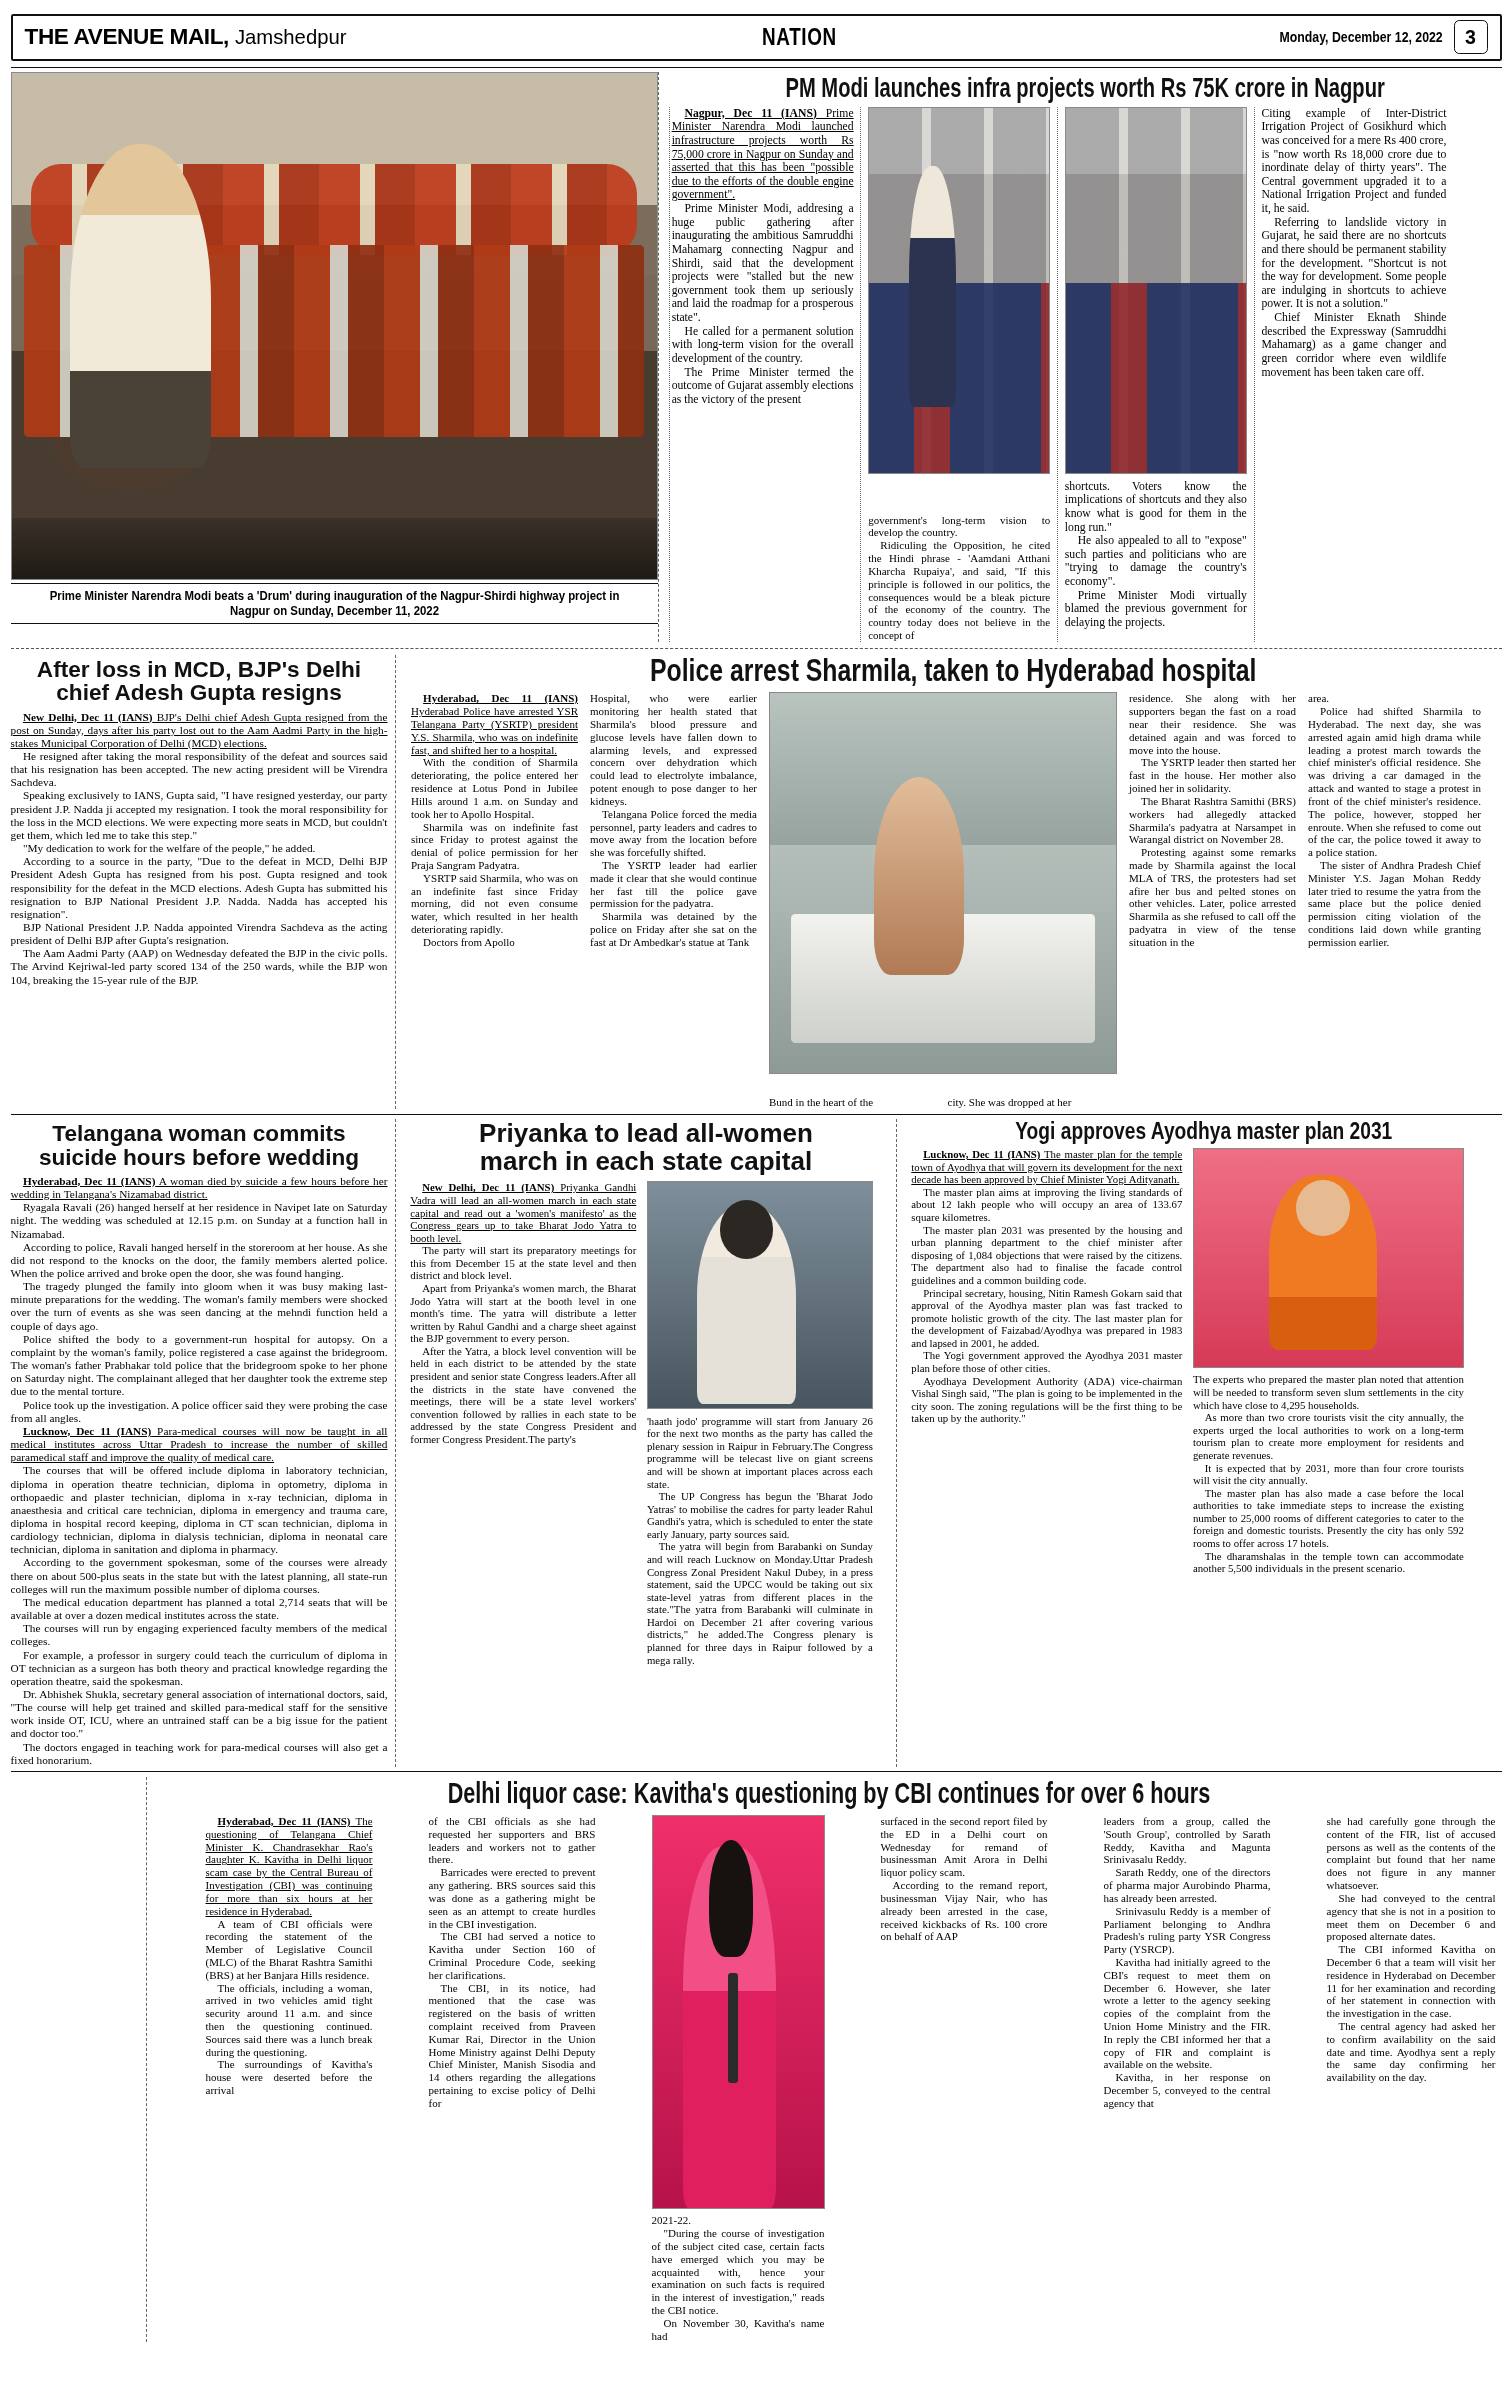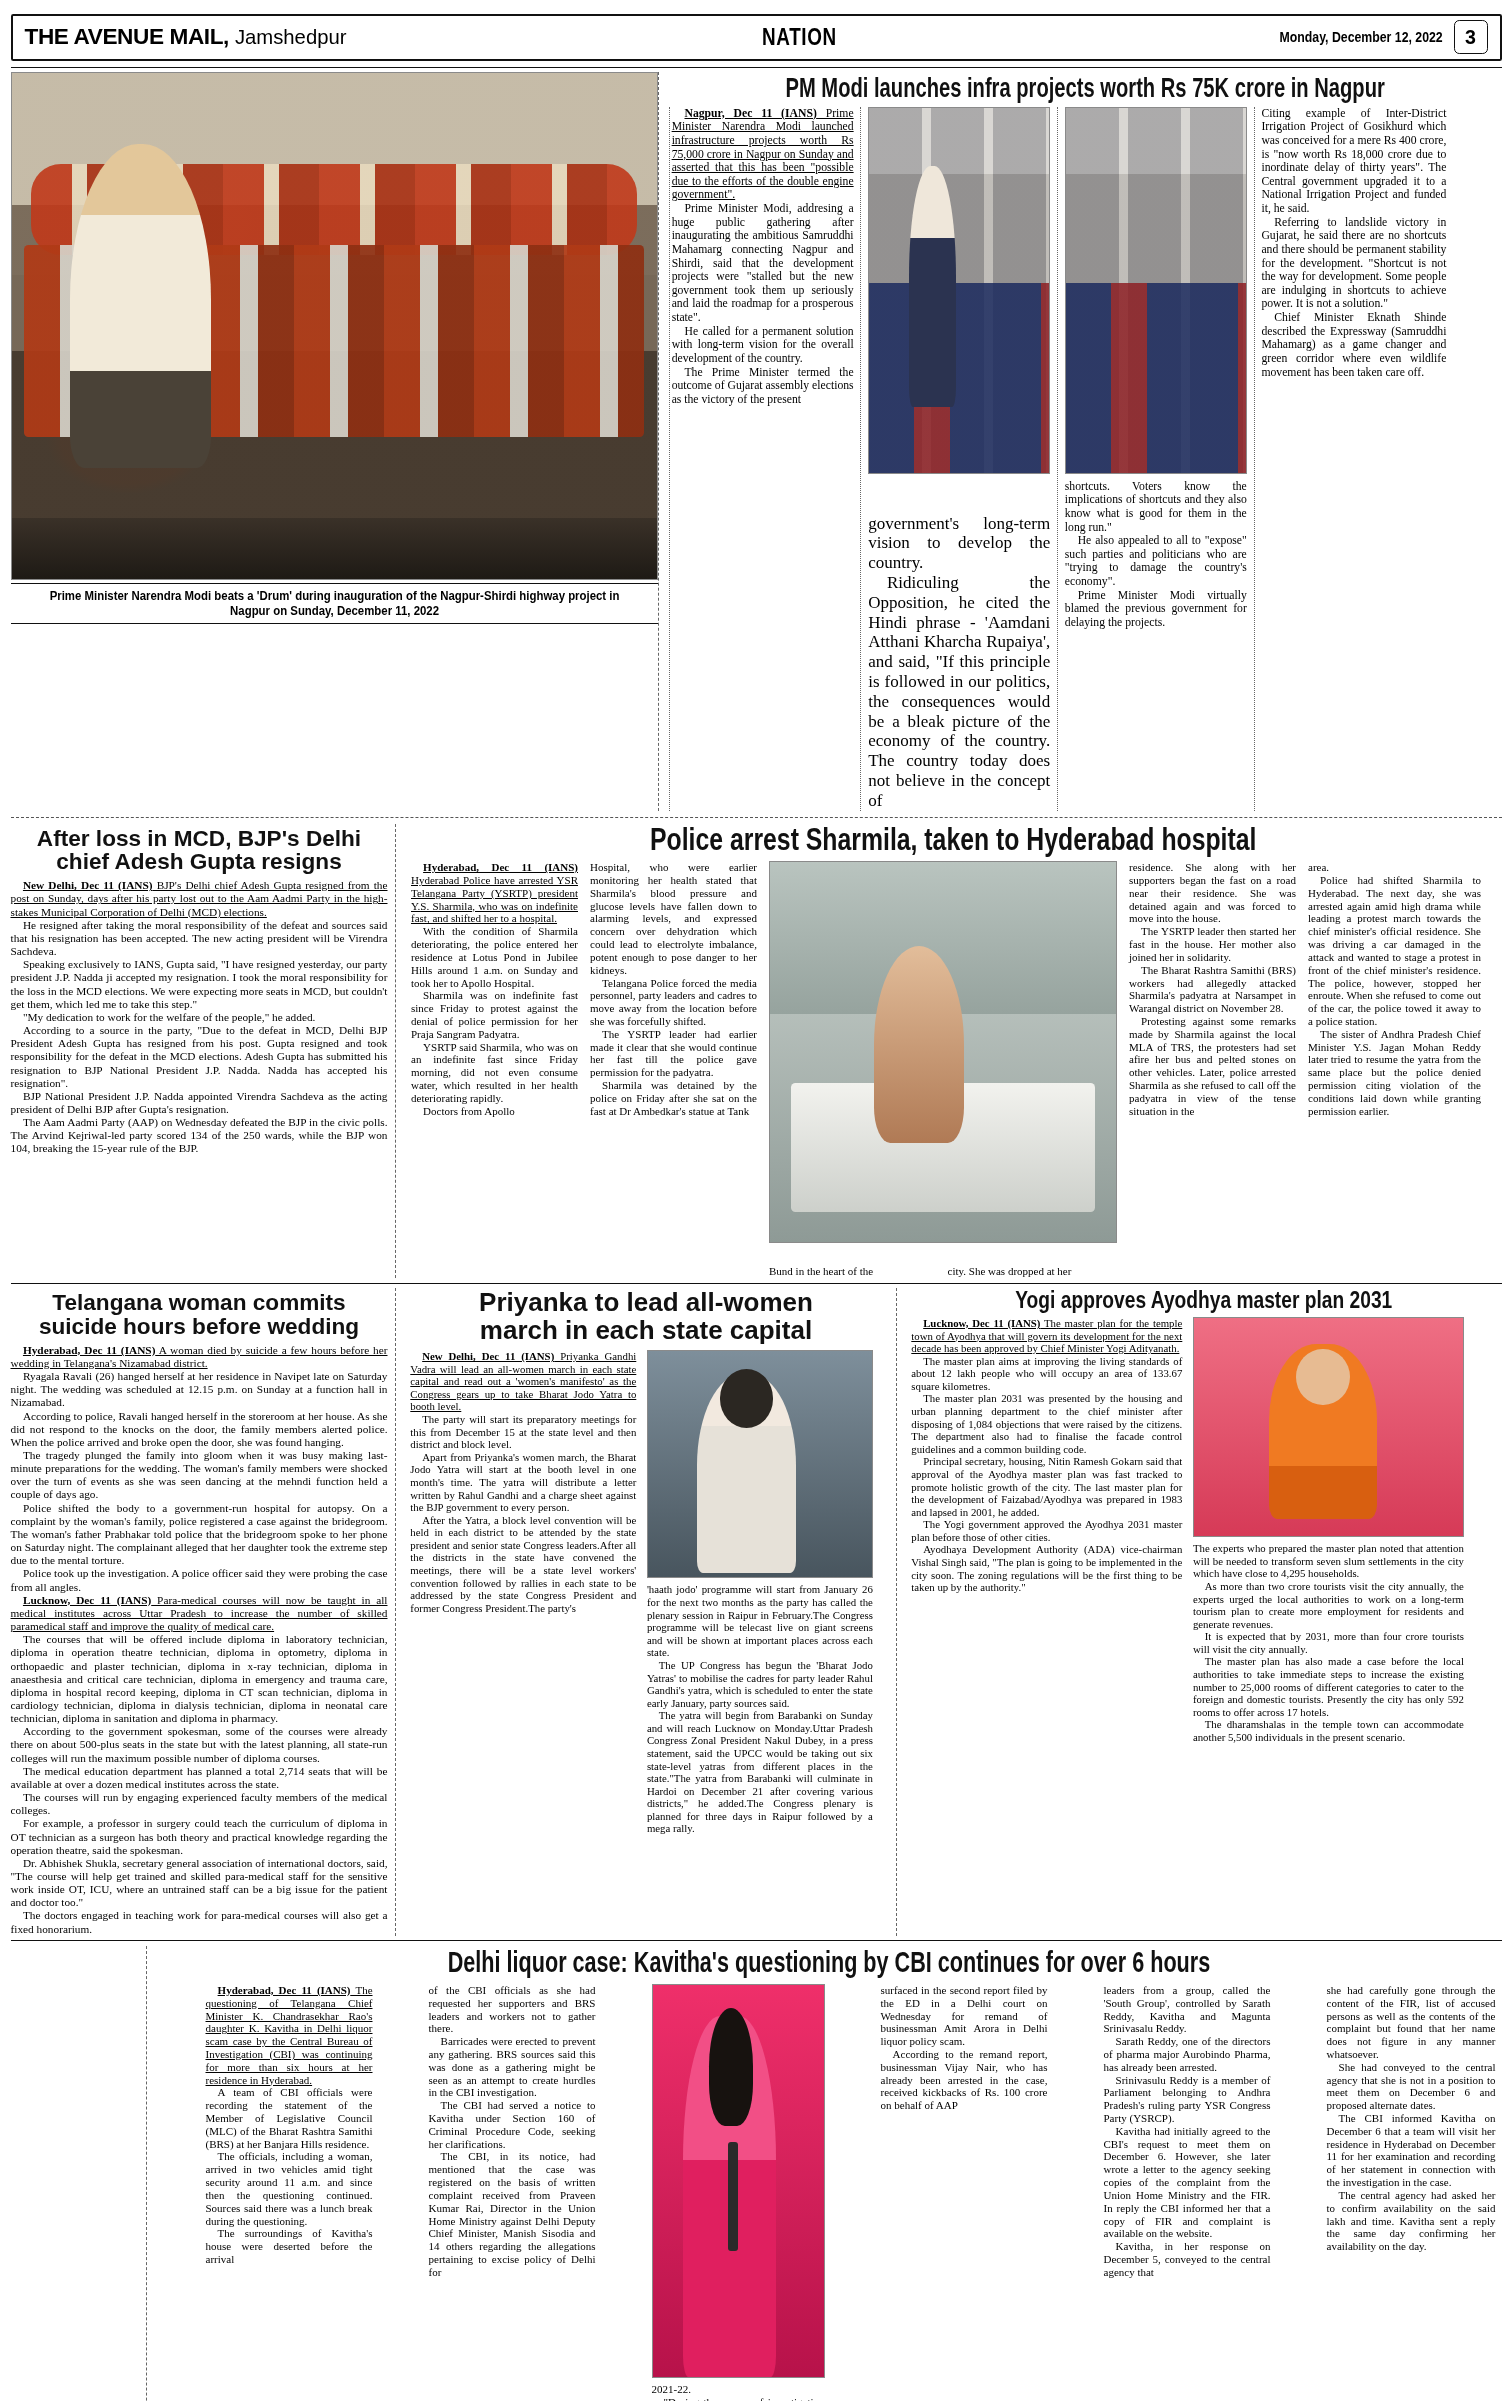--- a/index.html
+++ b/index.html
@@ -162,21 +162,21 @@
           <p>He called for a permanent solution with long-term vision for the overall development of the country.</p>
           <p>The Prime Minister termed the outcome of Gujarat assembly elections as the victory of the present</p>
         </div>
 
         <div class="c vr-dot" style="width:182px;">
           <div class="photo ph-train" style="margin:0 0 6px 0;">
             <div class="win"></div>
               <div class="seats"></div>
               <div class="pm"></div>
           </div>
-          <div class="body-txt" style="font-size:17px;margin-top:40px;">
+          <div class="body-txt" style="font-size:11px;margin-top:40px;">
             <p style="text-indent:0;">government's long-term vision to develop the country.</p>
             <p>Ridiculing the Opposition, he cited the Hindi phrase - 'Aamdani Atthani Kharcha Rupaiya', and said, "If this principle is followed in our politics, the consequences would be a bleak picture of the economy of the country. The country today does not believe in the concept of</p>
           </div>
         </div>
 
         <div class="c vr-dot" style="width:182px;">
           <div class="photo ph-train" style="margin:0 0 6px 0;">
             <div class="win"></div>
               <div class="seats"></div>
           </div>
@@ -385,20 +385,20 @@
           <p style="text-indent:0;">leaders from a group, called the 'South Group', controlled by Sarath Reddy, Kavitha and Magunta Srinivasalu Reddy.</p>
           <p>Sarath Reddy, one of the directors of pharma major Aurobindo Pharma, has already been arrested.</p>
           <p>Srinivasulu Reddy is a member of Parliament belonging to Andhra Pradesh's ruling party YSR Congress Party (YSRCP).</p>
           <p>Kavitha had initially agreed to the CBI's request to meet them on December 6. However, she later wrote a letter to the agency seeking copies of the complaint from the Union Home Ministry and the FIR. In reply the CBI informed her that a copy of FIR and complaint is available on the website.</p>
           <p>Kavitha, in her response on December 5, conveyed to the central agency that</p>
         </div>
         <div class="c body-txt" style="width:169px;">
           <p style="text-indent:0;">she had carefully gone through the content of the FIR, list of accused persons as well as the contents of the complaint but found that her name does not figure in any manner whatsoever.</p>
           <p>She had conveyed to the central agency that she is not in a position to meet them on December 6 and proposed alternate dates.</p>
           <p>The CBI informed Kavitha on December 6 that a team will visit her residence in Hyderabad on December 11 for her examination and recording of her statement in connection with the investigation in the case.</p>
-          <p>The central agency had asked her to confirm availability on the said lakh and time. Kavitha sent a reply the same day confirming her availability on the day.</p>
+          <p>The central agency had asked her to confirm availability on the said date and time. Ayodhya sent a reply the same day confirming her availability on the day.</p>
         </div>
       </div>
     </div>
   </div>
 
 </div>
 
 
 </body></html>

